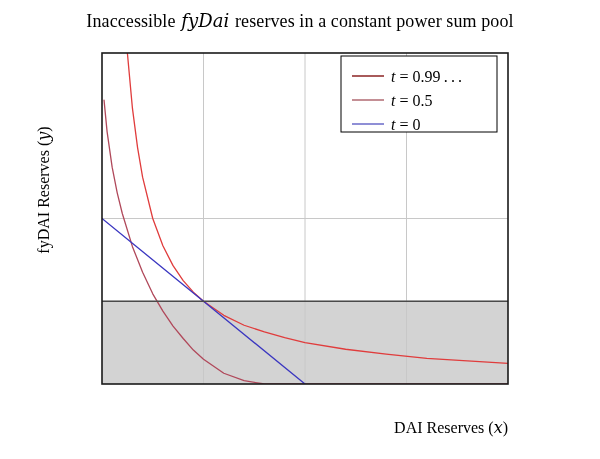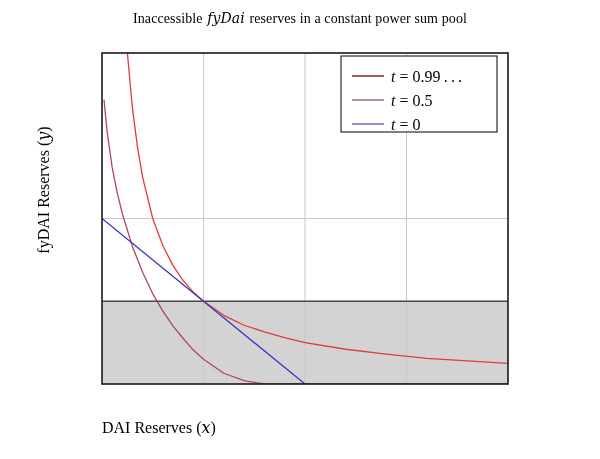--- a/index.html
+++ b/index.html
@@ -18,21 +18,21 @@
     position: relative;
     width: 600px;
     height: 459px;
   }
   .chart-title {
     position: absolute;
     top: 10px;
     left: 0;
     width: 600px;
     text-align: center;
-    font-size: 14px;
+    font-size: 18px;
     font-family: "Liberation Serif", "DejaVu Serif", serif;
     letter-spacing: 0.1px;
     white-space: nowrap;
   }
   .chart-title .mathit {
     font-style: italic;
     font-family: "DejaVu Serif", "Liberation Serif", serif;
     padding: 0 1px;
   }
   .ylabel {
@@ -47,21 +47,21 @@
     margin-top: 360px;
     text-align: center;
     font-size: 16px;
     white-space: nowrap;
   }
   .xlabel {
     position: absolute;
     left: 102px;
     top: 418px;
     width: 406px;
-    text-align: left;
+    text-align: right;
     font-size: 16px;
     white-space: nowrap;
   }
   .mathit {
     font-style: italic;
     font-family: "DejaVu Serif", "Liberation Serif", serif;
   }
   svg.plot {
     position: absolute;
     left: 0;

